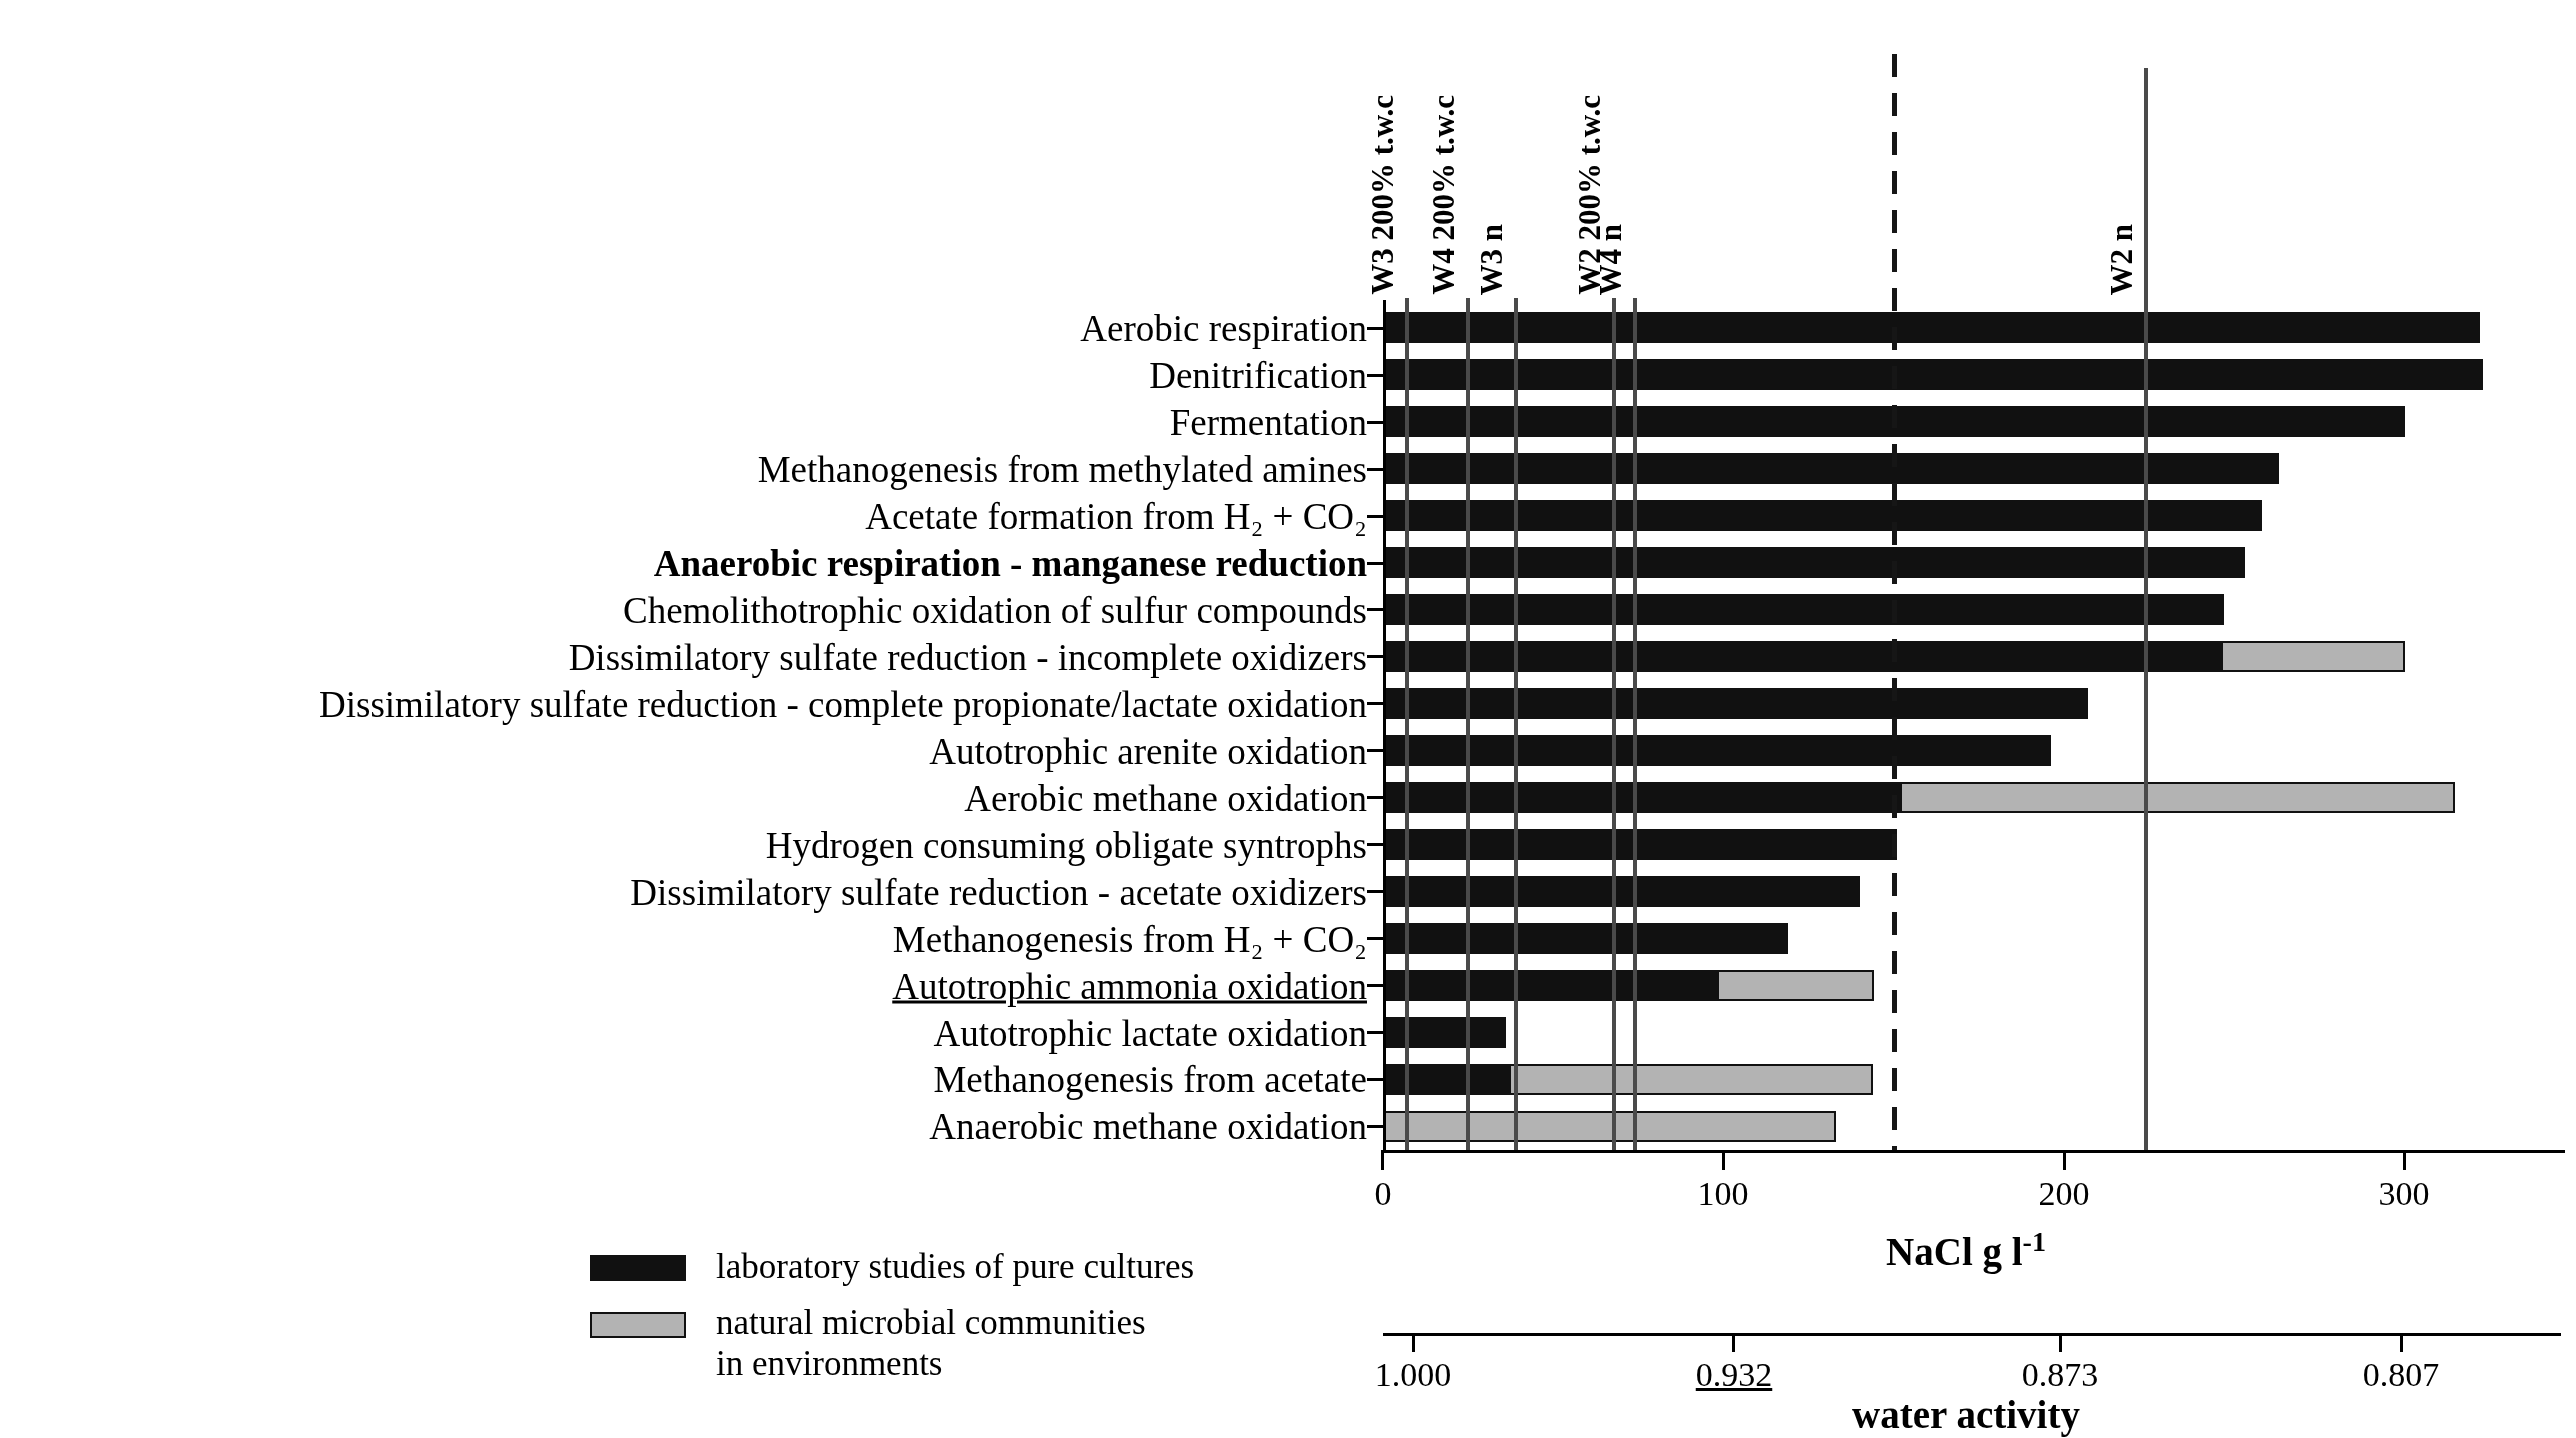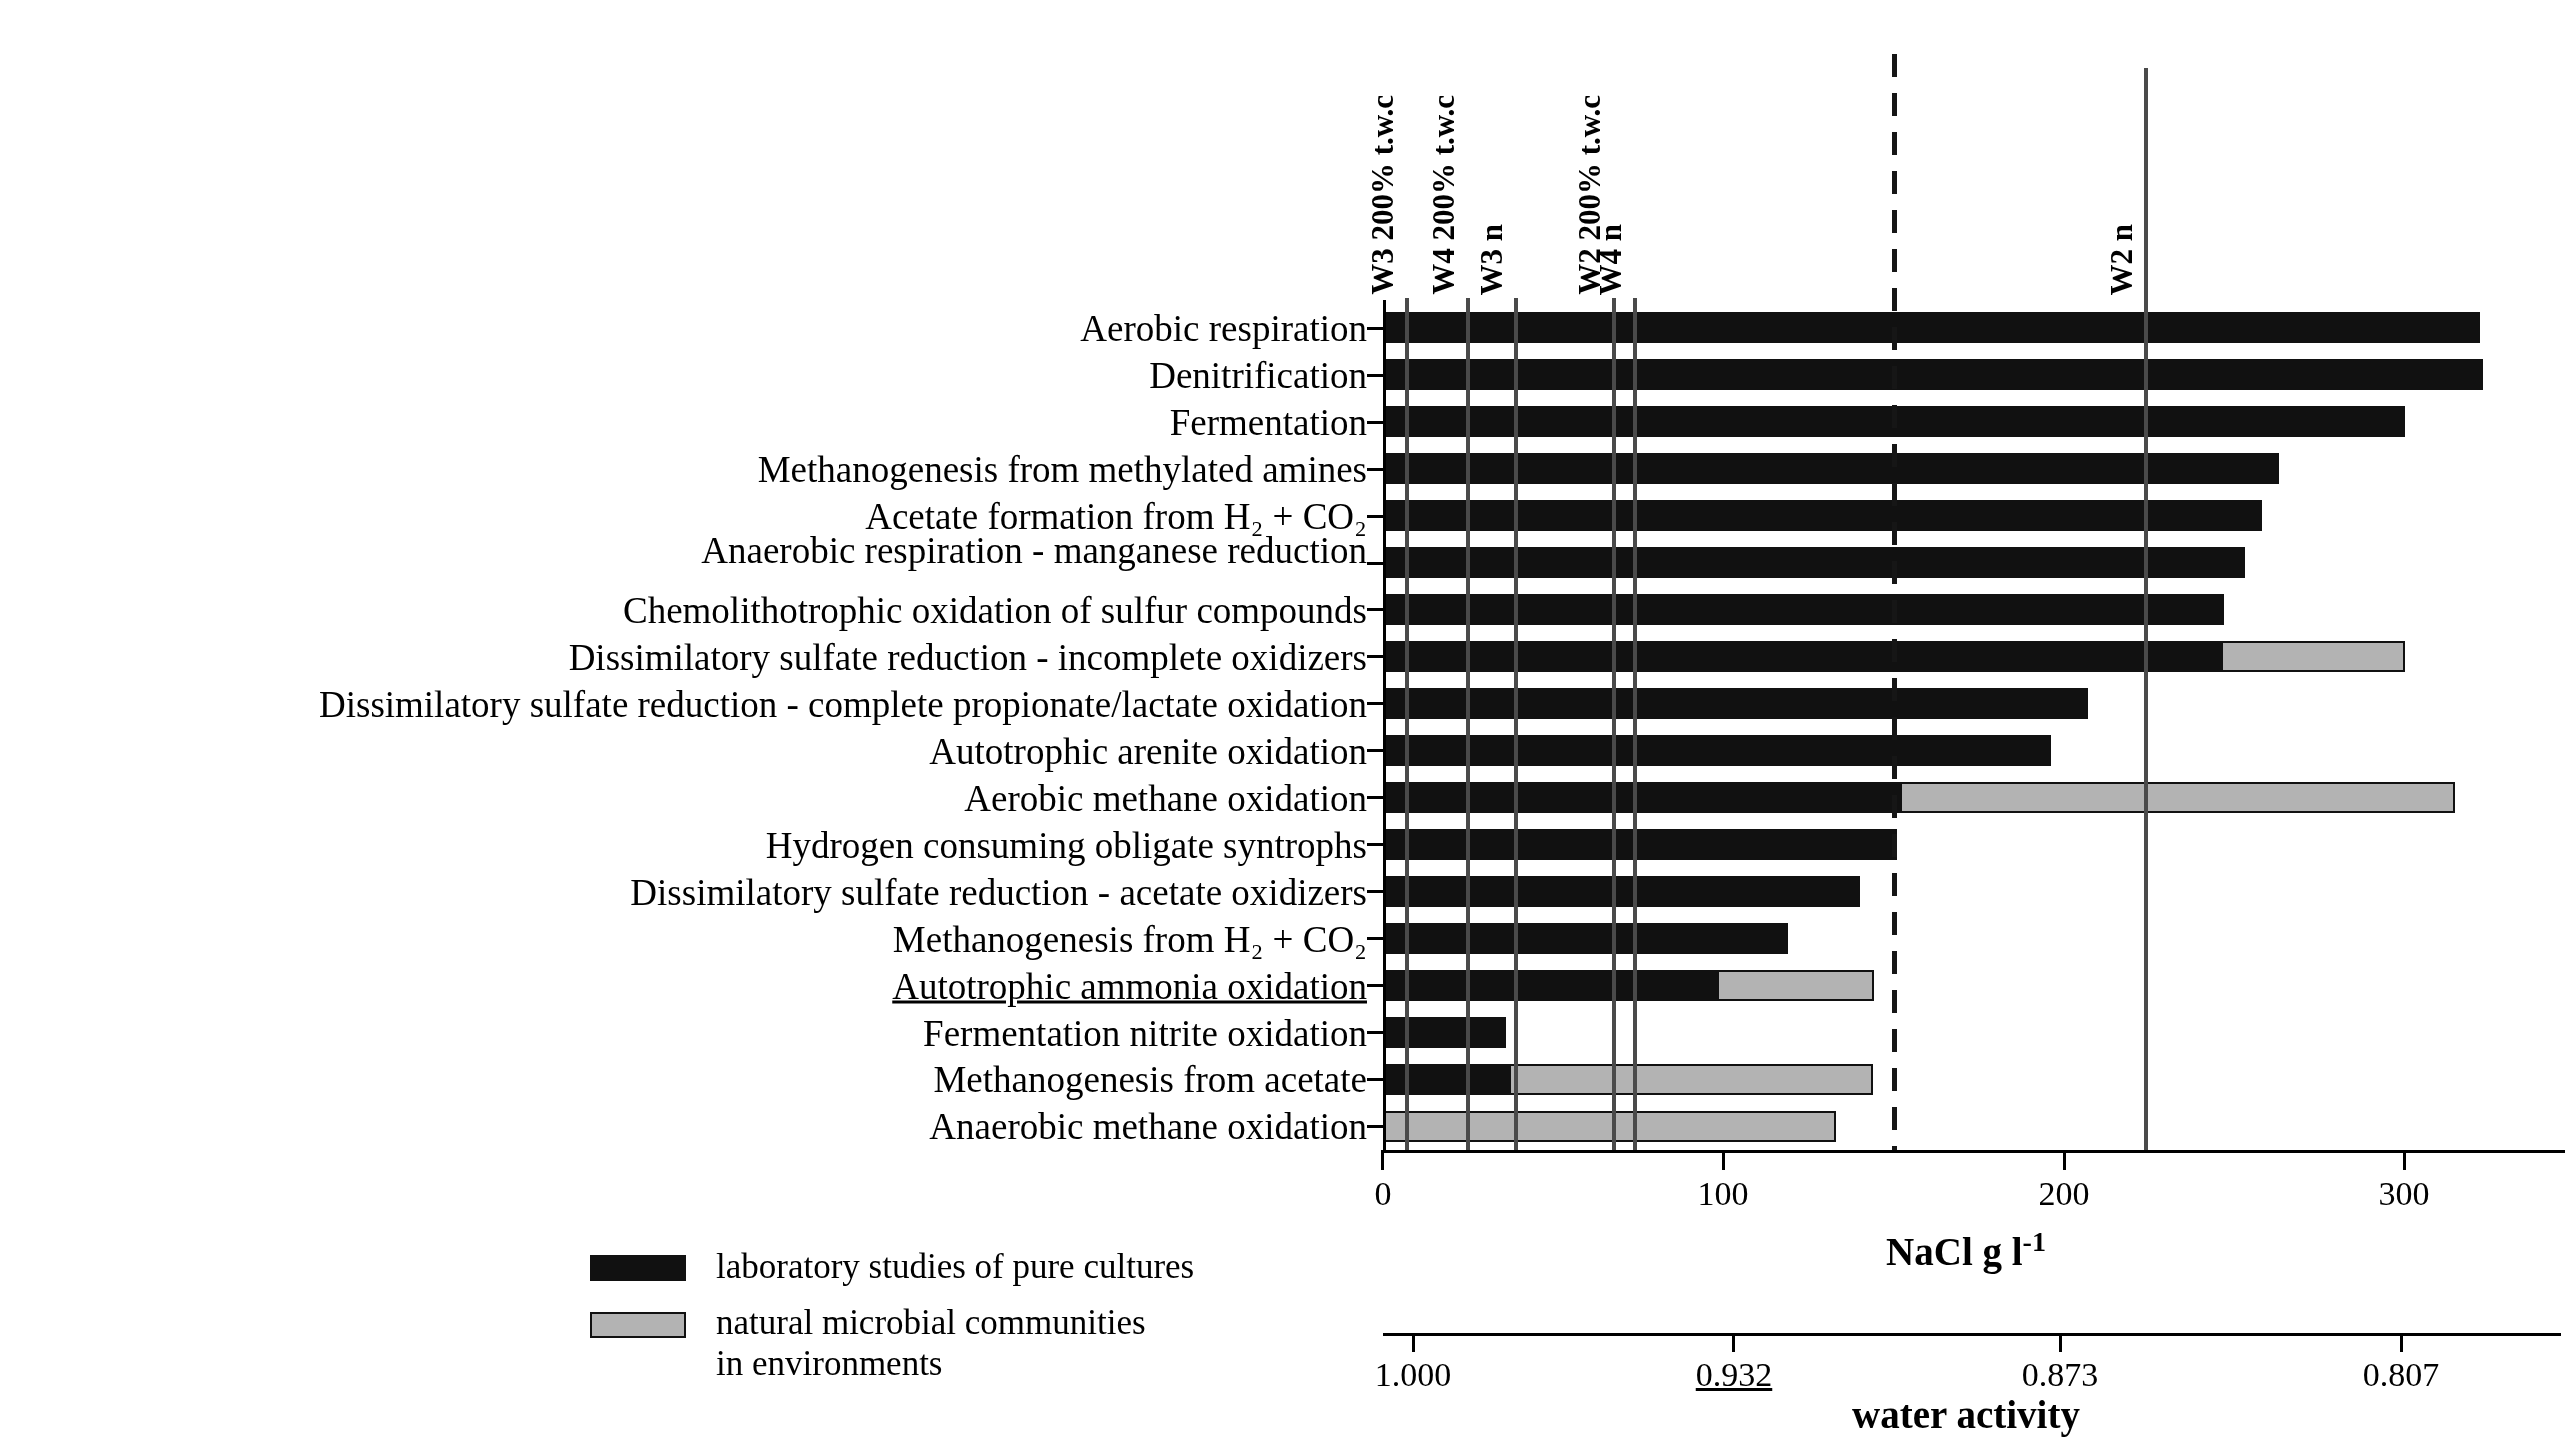--- a/index.html
+++ b/index.html
@@ -65,21 +65,21 @@
     <div class="bar bar-pure" style="left: 1383px; top: 359px; width: 1100px; height: 31px; background: rgb(17, 17, 17);"></div>
     <div class="cat-label" style="right: 1209px; top: 422px;">Fermentation</div>
     <div class="tick" style="left: 1367px; top: 421px; width: 16.2px; height: 2.7px;"></div>
     <div class="bar bar-pure" style="left: 1383px; top: 406px; width: 1022px; height: 31px; background: rgb(17, 17, 17);"></div>
     <div class="cat-label" style="right: 1209px; top: 469px;">Methanogenesis from methylated amines</div>
     <div class="tick" style="left: 1367px; top: 468px; width: 16.2px; height: 2.7px;"></div>
     <div class="bar bar-pure" style="left: 1383px; top: 453px; width: 896px; height: 31px; background: rgb(17, 17, 17);"></div>
     <div class="cat-label" style="right: 1209px; top: 516px;">Acetate formation from H₂ + CO₂</div>
     <div class="tick" style="left: 1367px; top: 515px; width: 16.2px; height: 2.7px;"></div>
     <div class="bar bar-pure" style="left: 1383px; top: 500px; width: 879px; height: 31px; background: rgb(17, 17, 17);"></div>
-    <div class="cat-label" style="right: 1209px; top: 550px;">Anaerobic respiration - manganese reduction</div>
+    <div class="cat-label" style="right: 1209px; top: 563px; font-weight: bold;">Anaerobic respiration - manganese reduction</div>
     <div class="tick" style="left: 1367px; top: 562px; width: 16.2px; height: 2.7px;"></div>
     <div class="bar bar-pure" style="left: 1383px; top: 547px; width: 862px; height: 31px; background: rgb(17, 17, 17);"></div>
     <div class="cat-label" style="right: 1209px; top: 610px;">Chemolithotrophic oxidation of sulfur compounds</div>
     <div class="tick" style="left: 1367px; top: 608px; width: 16.2px; height: 2.7px;"></div>
     <div class="bar bar-pure" style="left: 1383px; top: 594px; width: 841px; height: 31px; background: rgb(17, 17, 17);"></div>
     <div class="cat-label" style="right: 1209px; top: 657px;">Dissimilatory sulfate reduction - incomplete oxidizers</div>
     <div class="tick" style="left: 1367px; top: 655px; width: 16.2px; height: 2.7px;"></div>
     <div class="bar bar-pure" style="left: 1383px; top: 641px; width: 838px; height: 31px; background: rgb(17, 17, 17);"></div>
     <div class="bar bar-natural" style="left: 2221px; top: 641px; width: 184px; height: 31px; background: rgb(179, 179, 179);"></div>
     <div class="cat-label" style="right: 1209px; top: 704px;">Dissimilatory sulfate reduction - complete propionate/lactate oxidation</div>
@@ -98,21 +98,21 @@
     <div class="cat-label" style="right: 1209px; top: 892px;">Dissimilatory sulfate reduction - acetate oxidizers</div>
     <div class="tick" style="left: 1367px; top: 890px; width: 16.2px; height: 2.7px;"></div>
     <div class="bar bar-pure" style="left: 1383px; top: 876px; width: 477px; height: 31px; background: rgb(17, 17, 17);"></div>
     <div class="cat-label" style="right: 1209px; top: 939px;">Methanogenesis from H₂ + CO₂</div>
     <div class="tick" style="left: 1367px; top: 937px; width: 16.2px; height: 2.7px;"></div>
     <div class="bar bar-pure" style="left: 1383px; top: 923px; width: 405px; height: 31px; background: rgb(17, 17, 17);"></div>
     <div class="cat-label" style="right: 1209px; top: 986px; text-decoration: underline;">Autotrophic ammonia oxidation</div>
     <div class="tick" style="left: 1367px; top: 984px; width: 16.2px; height: 2.7px;"></div>
     <div class="bar bar-pure" style="left: 1383px; top: 970px; width: 334px; height: 31px; background: rgb(17, 17, 17);"></div>
     <div class="bar bar-natural" style="left: 1717px; top: 970px; width: 157px; height: 31px; background: rgb(179, 179, 179);"></div>
-    <div class="cat-label" style="right: 1209px; top: 1033px;">Fermentation nitrite oxidation</div>
+    <div class="cat-label" style="right: 1209px; top: 1033px;">Autotrophic lactate oxidation</div>
     <div class="tick" style="left: 1367px; top: 1031px; width: 16.2px; height: 2.7px;"></div>
     <div class="bar bar-pure" style="left: 1383px; top: 1017px; width: 123px; height: 31px; background: rgb(17, 17, 17);"></div>
     <div class="cat-label" style="right: 1209px; top: 1079px;">Methanogenesis from acetate</div>
     <div class="tick" style="left: 1367px; top: 1078px; width: 16.2px; height: 2.7px;"></div>
     <div class="bar bar-pure" style="left: 1383px; top: 1064px; width: 126px; height: 31px; background: rgb(17, 17, 17);"></div>
     <div class="bar bar-natural" style="left: 1509px; top: 1064px; width: 364px; height: 31px; background: rgb(179, 179, 179);"></div>
     <div class="cat-label" style="right: 1209px; top: 1126px;">Anaerobic methane oxidation</div>
     <div class="tick" style="left: 1367px; top: 1125px; width: 16.2px; height: 2.7px;"></div>
     <div class="bar bar-natural" style="left: 1383px; top: 1111px; width: 453px; height: 31px; background: rgb(179, 179, 179);"></div>
     <div class="tick" style="left: 1381px; top: 1150px; width: 2.7px; height: 20.3px;"></div>

